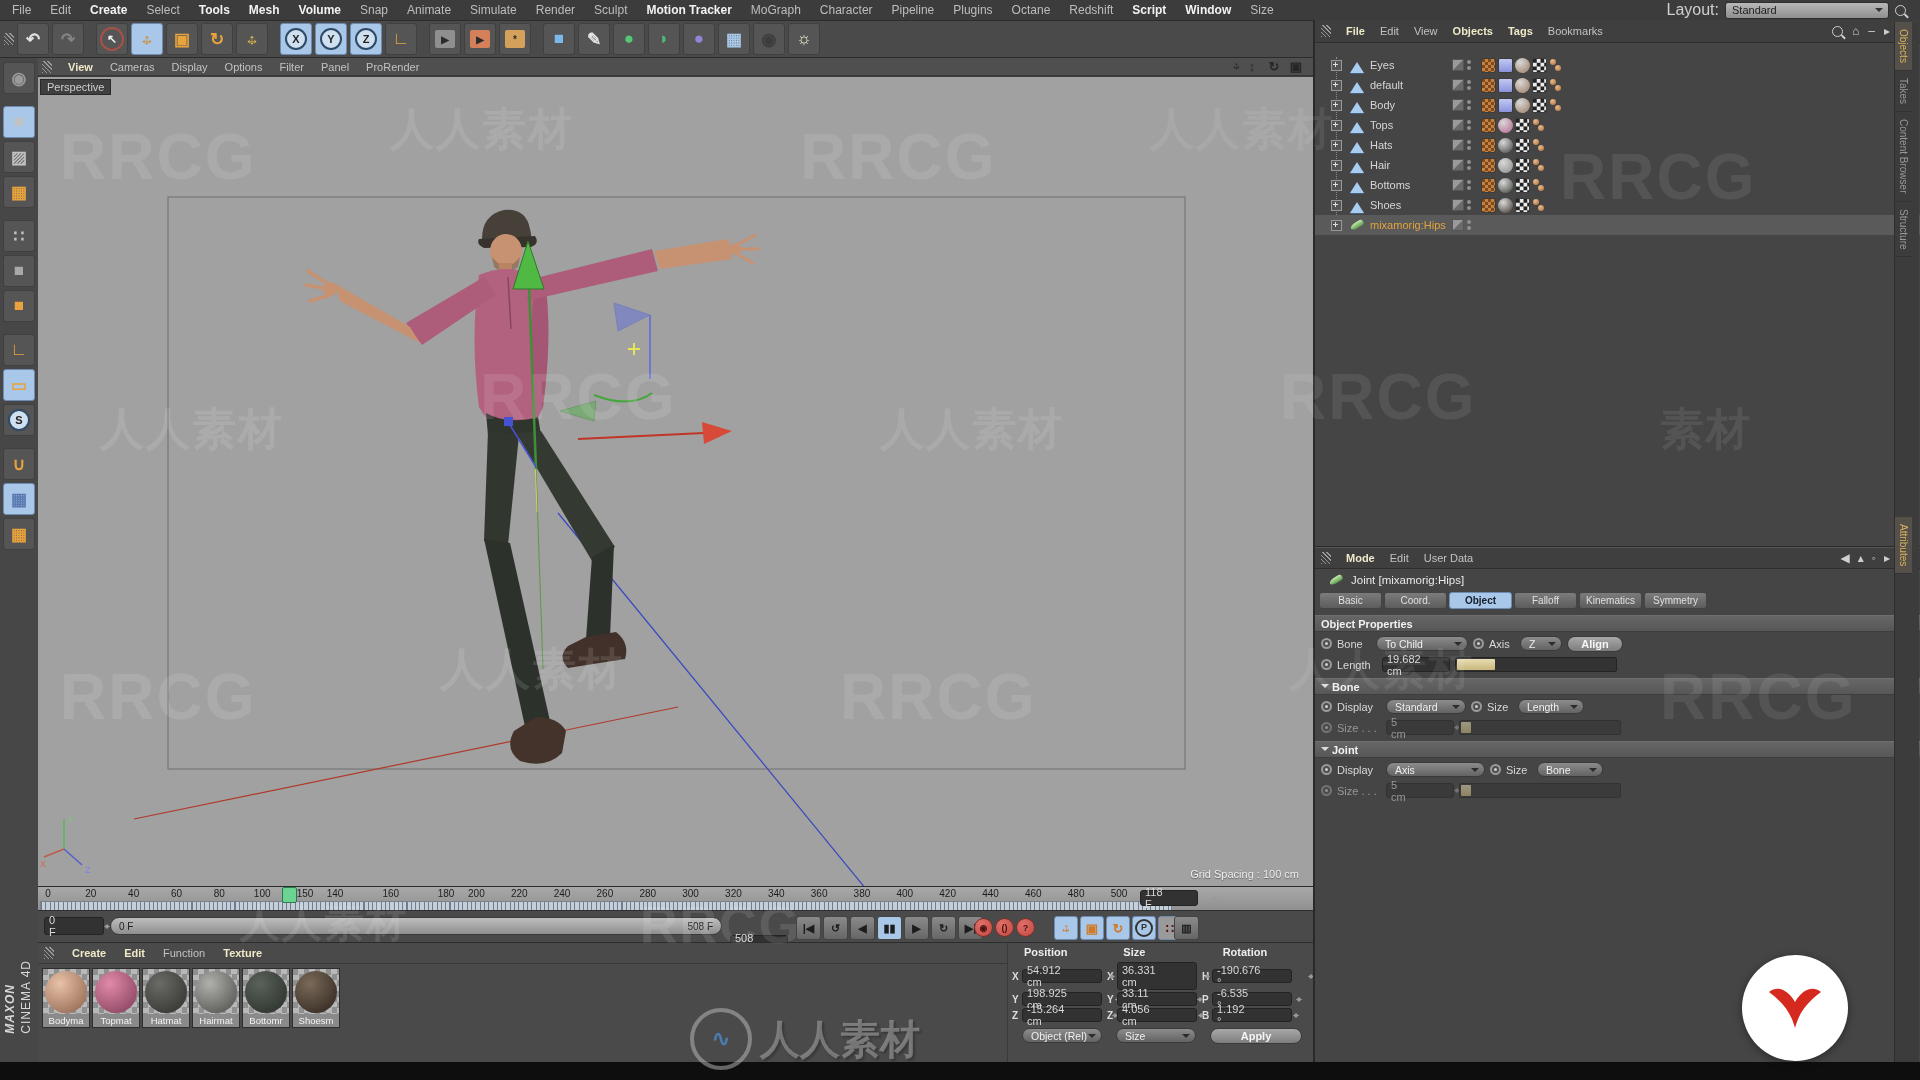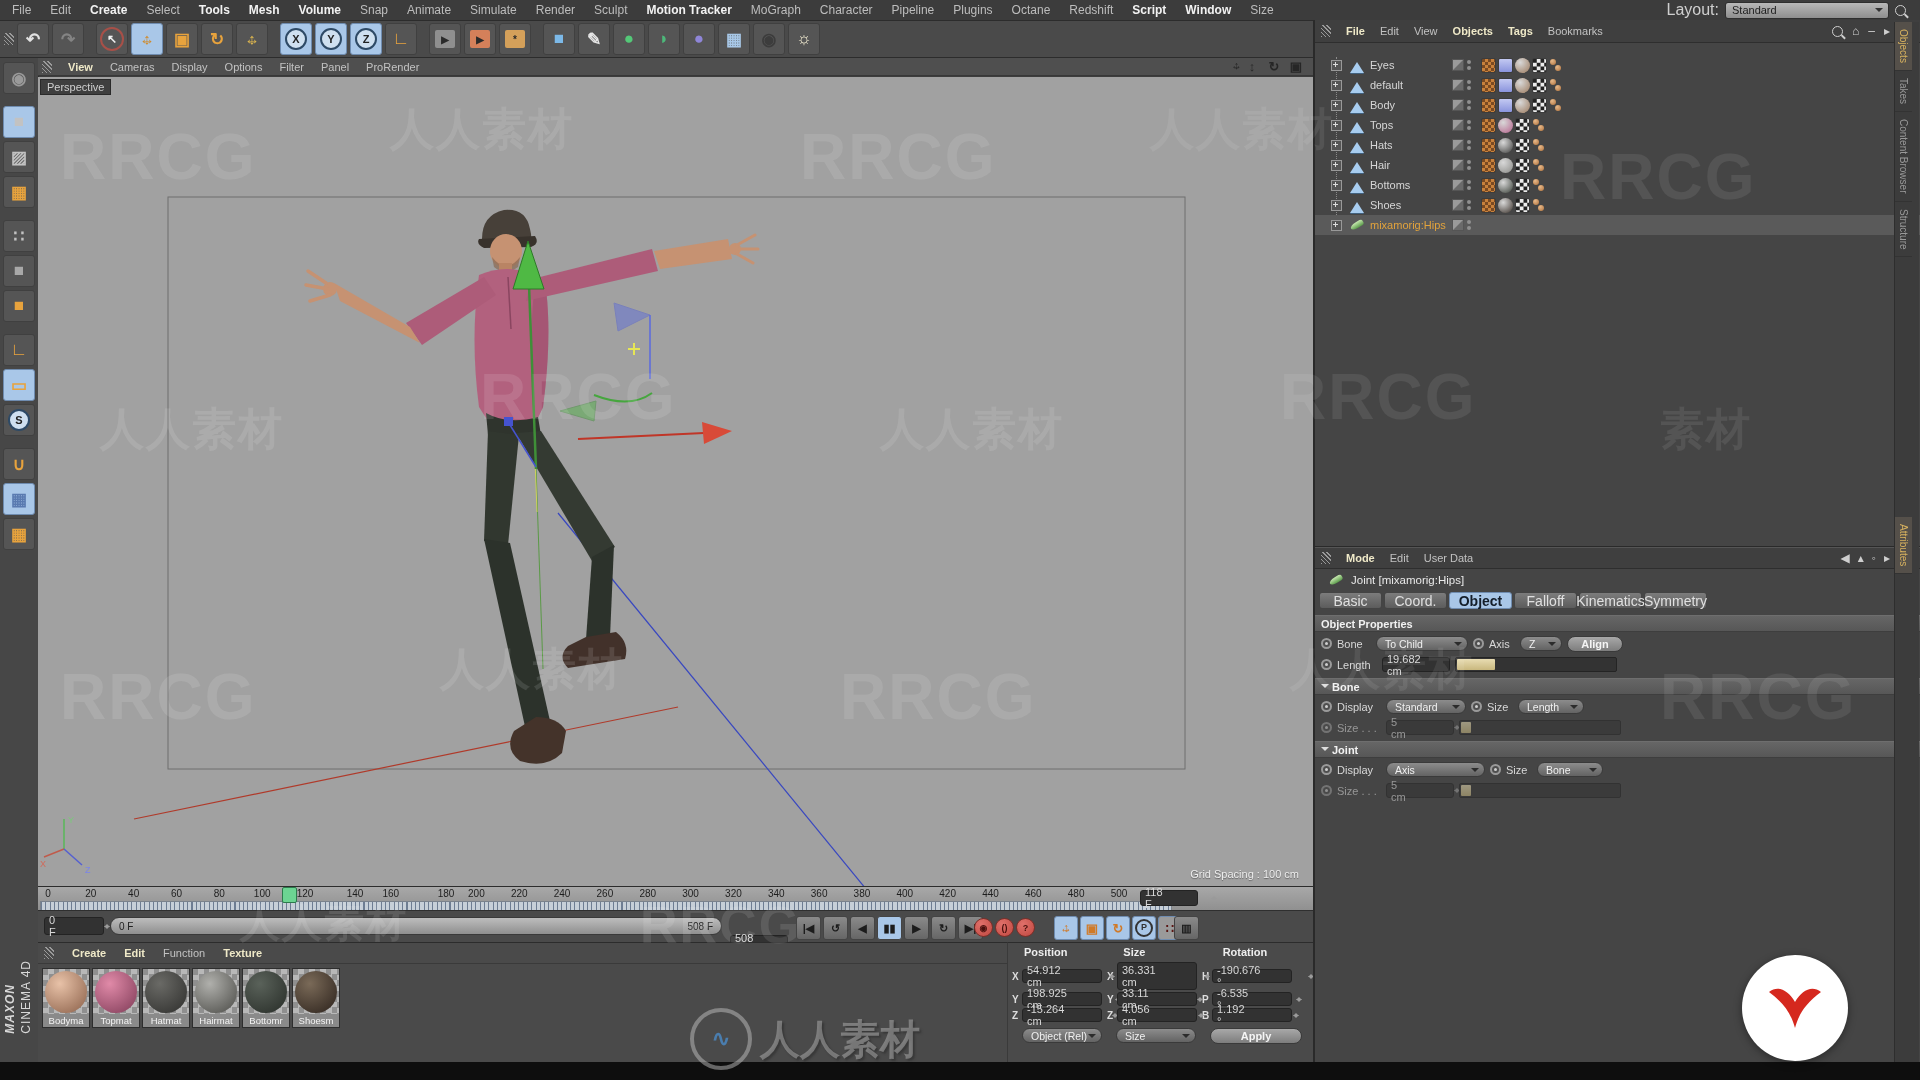--- a/index.html
+++ b/index.html
@@ -140,21 +140,21 @@
   .t-mat{border-radius:50%;border:none;}
   
   #attr{position:absolute;left:0;top:527px;width:100%;}
   #attr-menu{display:flex;align-items:center;gap:15px;height:20px;padding-left:6px;background:#3f3f3f;
     border-bottom:1px solid #2e2e2e;border-top:1px solid #555;}
   #attr-menu-icons{margin-left:auto;display:flex;gap:8px;padding-right:32px;}
   #attr-title{display:flex;align-items:center;height:22px;padding-left:6px;font-size:11.5px;color:#e8e8e8;}
   #attr-title .ojoint{margin-right:8px;}
   #attr-tabs{display:flex;gap:2px;padding:1px 0 2px 4px;}
   .atab{width:61px;height:15px;background:linear-gradient(#7c7c7c,#5c5c5c);border:1px solid #444;border-radius:3px;
-    color:#e0e0e0;font-size:14px;display:flex;align-items:center;justify-content:center;}
+    color:#e0e0e0;font-size:10px;display:flex;align-items:center;justify-content:center;}
   .atab.active{background:#a9c7e8;color:#141e2a;font-weight:bold;border-color:#6f8cb0;}
   .asection{height:15px;background:linear-gradient(#666,#575757);border-top:1px solid #6e6e6e;border-bottom:1px solid #3e3e3e;
     display:flex;align-items:center;font-size:11px;font-weight:bold;color:#f2f2f2;padding-left:6px;margin-top:4px;}
   .asection .car{width:0;height:0;border:4px solid transparent;border-top-color:#ddd;margin:3px 3px 0 0;}
   .arow{display:flex;align-items:center;height:19px;margin:2px 0 0 6px;gap:5px;}
   .arow.dis{opacity:.55;}
   .radio{width:11px;height:11px;border-radius:50%;border:2px solid #9a9a9a;background:#4f4f4f;position:relative;flex:0 0 11px;box-sizing:border-box;}
   .radio::after{content:"";position:absolute;left:2.1px;top:2.1px;width:3px;height:3px;border-radius:50%;background:#cfcfcf;}
   .albl{font-size:11px;color:#d8d8d8;}
   .slider{height:13px;background:#333;border:1px solid #242424;border-radius:2px;position:relative;}
@@ -429,22 +429,22 @@
   </div>
 
   <div id="ruler">
     <div id="ruler-ticks">
         <span class="tick" style="left: 10px;">0</span>
         <span class="tick" style="left: 52.84px;">20</span>
         <span class="tick" style="left: 95.68px;">40</span>
         <span class="tick" style="left: 138.52px;">60</span>
         <span class="tick" style="left: 181.36px;">80</span>
         <span class="tick" style="left: 224.2px;">100</span>
-        <span class="tick" style="left: 267.04px;">120</span>
-        <span class="tick" style="left: 317px;">140</span>
+        <span class="tick" style="left: 267.04px;">150</span>
+        <span class="tick" style="left: 297px;">140</span>
         <span class="tick" style="left: 352.72px;">160</span>
         <span class="tick" style="left: 408px;">180</span>
         <span class="tick" style="left: 438.4px;">200</span>
         <span class="tick" style="left: 481.24px;">220</span>
         <span class="tick" style="left: 524.08px;">240</span>
         <span class="tick" style="left: 566.92px;">260</span>
         <span class="tick" style="left: 609.76px;">280</span>
         <span class="tick" style="left: 652.6px;">300</span>
         <span class="tick" style="left: 695.44px;">320</span>
         <span class="tick" style="left: 738.28px;">340</span>

